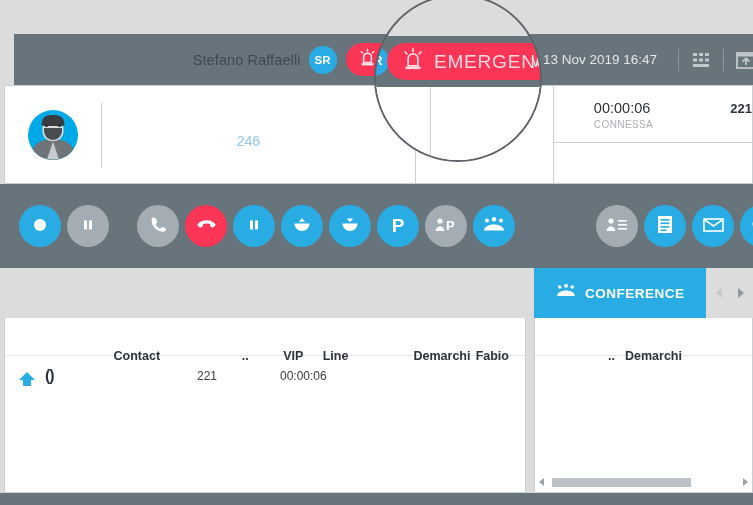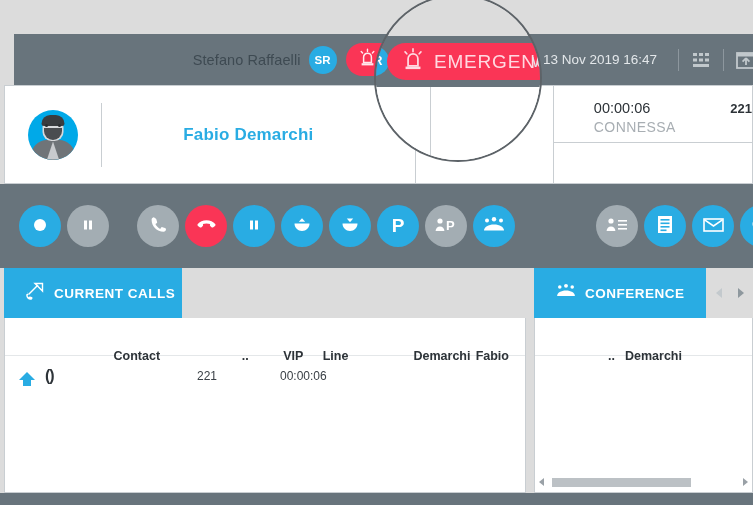--- a/index.html
+++ b/index.html
@@ -95,21 +95,21 @@
   .seg-text { flex: 1; text-align: center; padding-right: 20px; }
   .caller-name {
     color: #29ace3; font-size: 17px; font-weight: bold; letter-spacing: .2px;
   }
   .caller-num { color: #8fc4e6; font-size: 14px; margin-top: 12px; }
   .seg-blank { width: 143px; }
   .seg-timer { flex: 1; padding: 14px 0 0 40px; position: relative; }
   .timer-row { display: flex; align-items: baseline; }
   .timer-val { color: #2d3338; font-size: 14.5px; }
   .timer-line { color: #2d3338; font-size: 13px; font-weight: bold; margin-left: 80px; }
-  .timer-state { color: #a8aeb3; font-size: 14px; letter-spacing: .4px; margin-top: 3px; }
+  .timer-state { color: #a8aeb3; font-size: 10px; letter-spacing: .4px; margin-top: 3px; }
   .seg-timer-rule {
     position: absolute; left: 0; right: 0; top: 56px; height: 1px; background: #c9ced2;
   }
 
   
   .toolbar {
     position: absolute; left: 0; top: 184px; width: 753px; height: 84px;
     background: #68747c; display: flex; align-items: center;
   }
   .tb-btn {
@@ -269,21 +269,21 @@
           <div class="av-shirt"></div>
           <div class="av-head"></div>
           <div class="av-beard"></div>
           <div class="av-hair"></div>
           <div class="av-eye l"></div>
           <div class="av-eye r"></div>
         </div>
       </div>
       <div class="card-divider"></div>
       <div class="seg-text">
-        <div class="caller-name">Fabio Demarchi</div>
+        <div class="caller-num">246</div>
       </div>
     </div>
 
     <div class="card-seg seg-blank"></div>
 
     <div class="card-seg seg-timer">
       <div class="timer-row">
         <span class="timer-val">00:00:06</span>
         <span class="timer-line">221</span>
       </div>
@@ -422,30 +422,20 @@
       <span>
         <svg width="20" height="18" viewBox="0 0 20 18">
           <ellipse cx="10" cy="8" rx="8.5" ry="6.6" fill="#fff"></ellipse>
           <path d="M5 13l-1.5 4 5-3z" fill="#fff"></path>
         </svg>
       </span>
     </button>
   </div>
 
   <div class="tabs-row">
-    <div class="tab tab-current">
-      <span>
-        <svg width="19" height="19" viewBox="0 0 19 19">
-          <path d="M3 11.5c-1 0-1.8.8-1.8 1.8 0 2.5 2 4.5 4.5 4.5 1 0 1.8-.8 1.8-1.8 0-.5-.3-.9-.8-1l-1.6-.4c-.4-.1-.8 0-1 .3l-.3.4c-.6-.4-1.1-.9-1.4-1.5l.4-.3c.3-.2.5-.6.4-1l-.4-1.5c-.1-.4-.5-.7-.9-.7z" fill="#fff" transform="translate(-1,0)"></path>
-          <path d="M9 1.5h7.5V9L9 1.5z" fill="none" stroke="#fff" stroke-width="1.4"></path>
-          <path d="M2.5 12.5L12 3" stroke="#fff" stroke-width="1.4"></path>
-        </svg>
-      </span>
-      <span class="tab-label">CURRENT CALLS</span>
-    </div>
 
     <div class="tab tab-conf">
       <span>
         <svg width="20" height="16" viewBox="0 0 22 18">
           <circle cx="4" cy="4.5" r="2" fill="#fff"></circle>
             <circle cx="11" cy="3.2" r="2.2" fill="#fff"></circle>
             <circle cx="18" cy="4.5" r="2" fill="#fff"></circle>
           <path d="M1 14.5c0-3.4 4.4-6 10-6s10 2.6 10 6z" fill="#fff"></path>
         </svg>
       </span>

